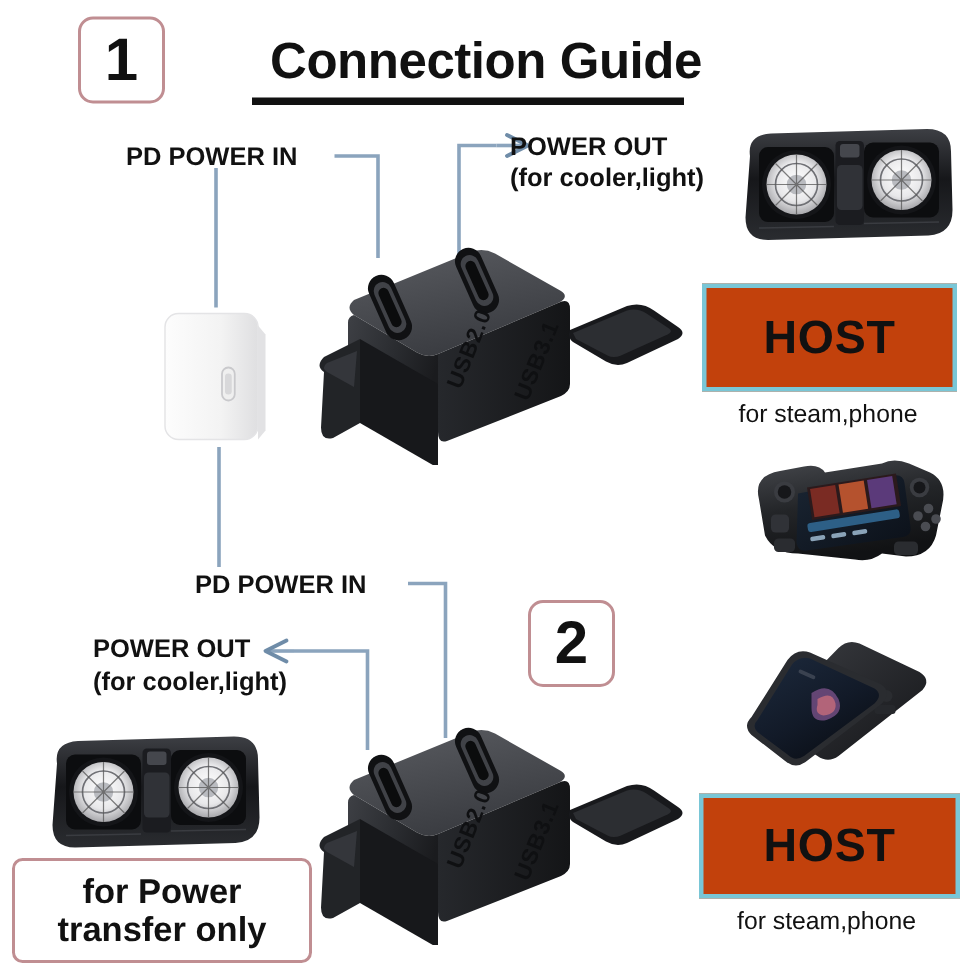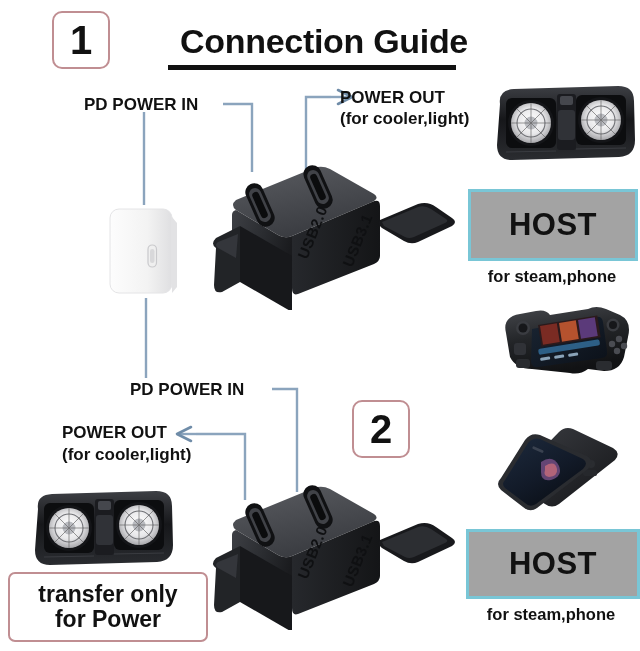--- a/index.html
+++ b/index.html
@@ -26,25 +26,25 @@
   }
   .title-rule{height:5px;background:#111;}
 
   
   .lbl{
     font-size:17px;font-weight:700;color:#111;white-space:nowrap;line-height:1.12;
   }
 
   
   .host-box{
-    border:3px solid #79c6d6;background:#a3a3a3;
+    border:3px solid #79c6d6;background:#c2410c;
     display:flex;align-items:center;justify-content:center;
   }
   .host-text{font-size:31px;font-weight:700;color:#111;letter-spacing:0.5px;}
-  .host-cap{font-size:16.5px;font-weight:700;color:#111;white-space:nowrap;}
+  .host-cap{font-size:16.5px;font-weight:400;color:#111;white-space:nowrap;}
 
   
   .pt-box{
     border:2px solid #c08e92;border-radius:7px;background:#fff;
     display:flex;flex-direction:column;align-items:center;justify-content:center;
     line-height:1.1;
   }
   .pt-line{font-size:23px;font-weight:700;color:#111;white-space:nowrap;}
 
   svg{display:block;}
@@ -344,20 +344,20 @@
   </g>
   <rect x="65" y="12" width="19" height="56" rx="3" fill="#1b1c20"></rect>
   <rect x="66" y="28" width="17" height="30" rx="3" fill="#303237"></rect>
   <rect x="68" y="14" width="13" height="9" rx="2" fill="#45474d"></rect>
   <g stroke="#3a3c41" stroke-width="1">
     <path d="M14,70 L64,69 M84,67 L134,66"></path>
   </g>
 </svg>
 
 <div class="abs pt-box" style="left:8px;top:572px;width:196px;height:66px;">
+  <div class="pt-line">for Power</div>
   <div class="pt-line">transfer only</div>
-  <div class="pt-line">for Power</div>
 </div>
 
 <div class="abs host-box" style="left:466px;top:529px;width:168px;height:64px;">
   <span class="host-text">HOST</span>
 </div>
 <div class="abs host-cap" style="left:466px;top:605px;width:170px;text-align:center;">for steam,phone</div>
 
 </body></html>

